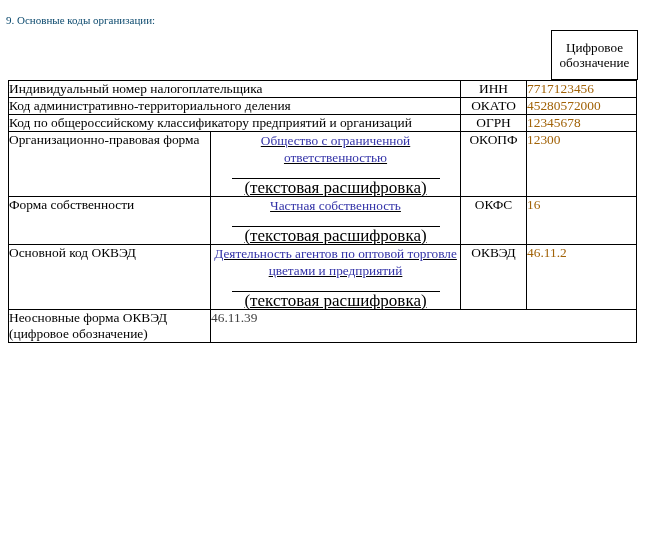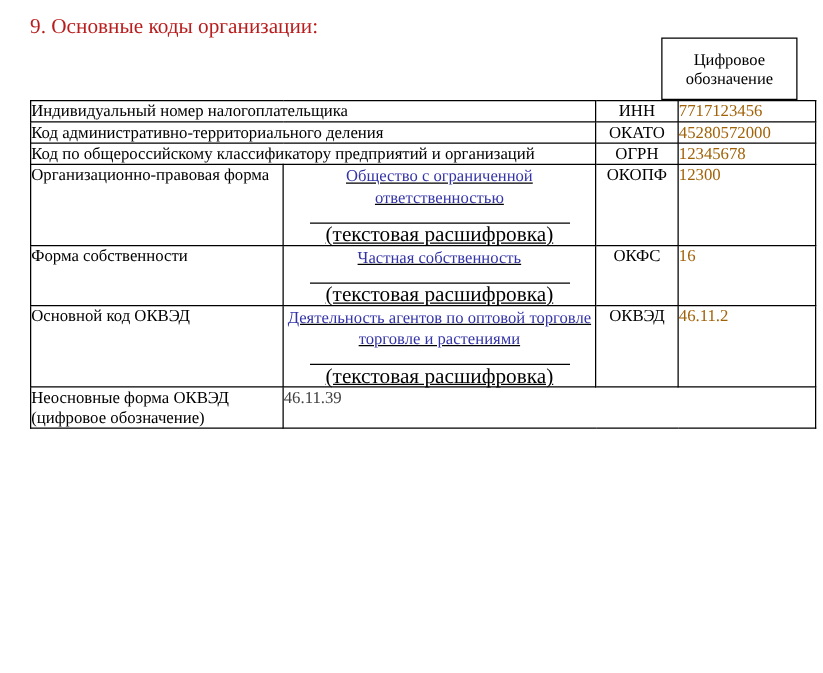--- a/index.html
+++ b/index.html
@@ -19,57 +19,57 @@
   .page {
     position: absolute;
     left: 0;
     top: 0;
     width: 658px;
     height: 538px;
   }
 
   .section-title {
     position: absolute;
-    left: 24px;
+    left: 6px;
     top: 11px;
-    font-size: 17px;
+    font-size: 11px;
     line-height: 19px;
-    color: #b91c1c;
+    color: #0c4a6e;
     white-space: nowrap;
   }
 
   
   .header-band {
     position: absolute;
     left: 10px;
     top: 30px;
     width: 628px;
     height: 50px;
   }
   .header-code-cell {
     position: absolute;
     right: 0;
     top: 0;
-    width: 109px;
+    width: 87px;
     height: 50px;
     border: 1px solid #000;
     box-sizing: border-box;
     display: flex;
     align-items: center;
     justify-content: center;
     text-align: center;
     font-size: 13.2px;
     line-height: 15.5px;
     padding: 0 3px;
   }
 
   
   table.codes {
     position: absolute;
-    left: 24px;
+    left: 8px;
     top: 80px;
     width: 628px;
     border-collapse: collapse;
     table-layout: fixed;
     border-radius: 25px;
   }
   table.codes td {
     border: 1px solid #000;
     padding: 0;
     vertical-align: top;
@@ -192,21 +192,21 @@
           <div class="decode-rule"></div>
           <span class="decode-caption">(текстовая расшифровка)</span>
         </td>
         <td class="cell-abbr">ОКФС</td>
         <td class="cell-code">16</td>
       </tr>
 
       <tr>
         <td class="cell-name">Основной код ОКВЭД</td>
         <td class="cell-decode">
-          <span class="decode-text">Деятельность агентов по оптовой торговле торговле и растениями</span>
+          <span class="decode-text">Деятельность агентов по оптовой торговле цветами и предприятий</span>
           <div class="decode-rule"></div>
           <span class="decode-caption">(текстовая расшифровка)</span>
         </td>
         <td class="cell-abbr">ОКВЭД</td>
         <td class="cell-code">46.11.2</td>
       </tr>
 
       <tr>
         <td class="cell-name">
           <span class="nowrap">Неосновные форма ОКВЭД</span><br>

